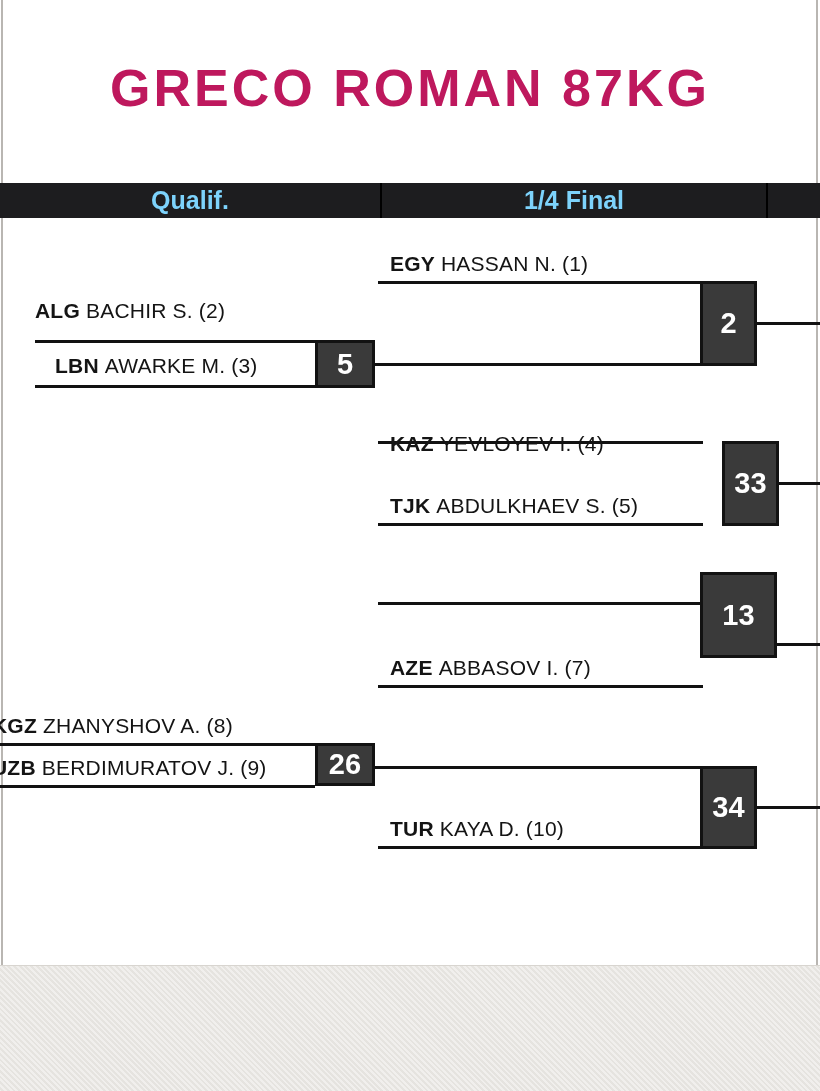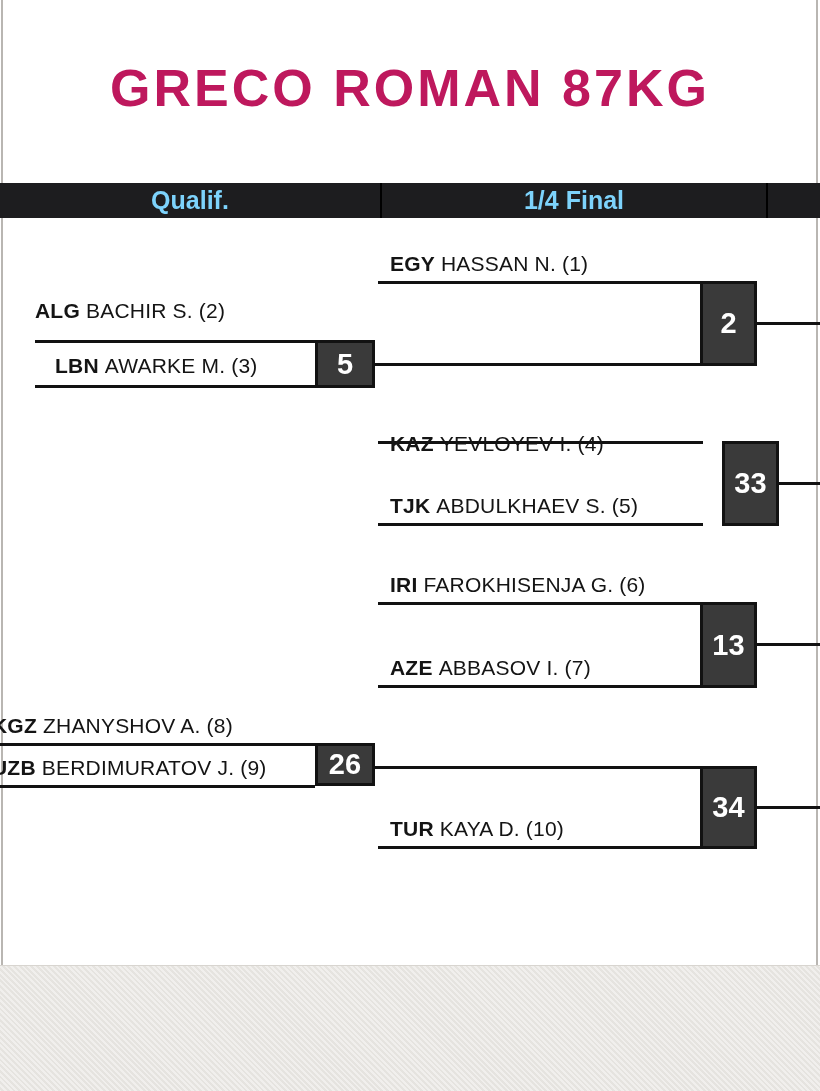--- a/index.html
+++ b/index.html
@@ -93,29 +93,26 @@
   <div class="hline" style="left:378px;top:441px;width:325px;"></div>
   <div class="name" style="left:390px;top:494px;">
     <span class="cc">TJK</span>&nbsp;<span>ABDULKHAEV S. (5)</span>
   </div>
   <div class="hline" style="left:378px;top:523px;width:325px;"></div>
   <div class="score-box" style="left:700px;top:441px;width:57px;height:85px;margin-left:22px;">
     <span>33</span>
   </div>
   <div class="hline" style="left:757px;top:482px;width:63px;"></div>
 
-  <div class="name" style="left:390px;top:573px;">
-    <span class="cc">IRI</span>&nbsp;<span>FAROKHISENJA G. (6)</span>
-  </div>
   <div class="hline" style="left:378px;top:602px;width:325px;"></div>
   <div class="name" style="left:390px;top:656px;">
     <span class="cc">AZE</span>&nbsp;<span>ABBASOV I. (7)</span>
   </div>
   <div class="hline" style="left:378px;top:685px;width:325px;"></div>
-  <div class="score-box" style="left:700px;top:602px;width:57px;height:86px;">
+  <div class="score-box" style="left:700px;top:572px;width:77px;height:86px;">
     <span>13</span>
   </div>
   <div class="hline" style="left:757px;top:643px;width:63px;"></div>
 
   <div class="name" style="left:-8px;top:714px;">
     <span class="cc">KGZ</span>&nbsp;<span>ZHANYSHOV A. (8)</span>
   </div>
   <div class="hline" style="left:0px;top:743px;width:315px;"></div>
   <div class="name" style="left:-8px;top:756px;">
     <span class="cc">UZB</span>&nbsp;<span>BERDIMURATOV J. (9)</span>

